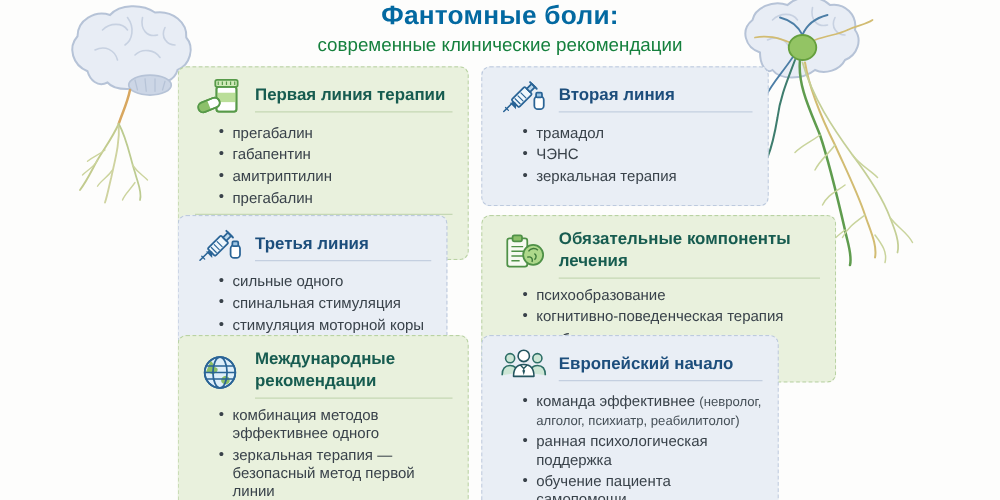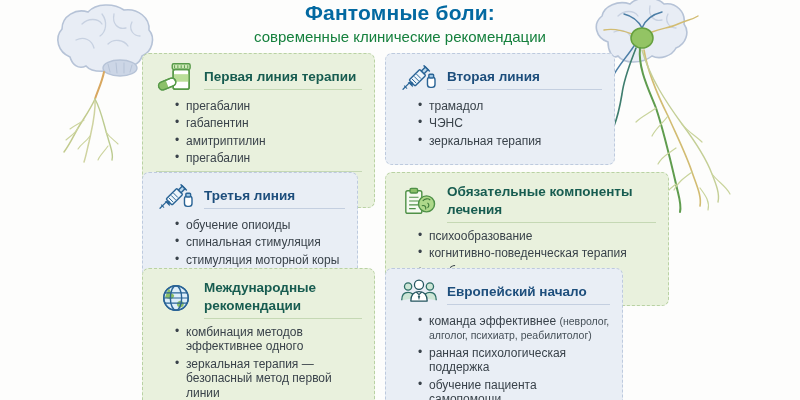--- a/index.html
+++ b/index.html
@@ -160,21 +160,21 @@
             <rect x="29" y="17" width="8" height="11" rx="3" fill="#ffffff"></rect>
             <rect x="30.5" y="14" width="5" height="4" rx="1" fill="#9fc6e4"></rect>
           </g>
         </svg>
       </span>
       <div class="head-text">
         <span class="card-title">Третья линия</span>
       </div>
     </div>
     <ul class="card-list">
-      <li>обучение опиоиды</li>
+      <li>сильные одного</li>
       <li>спинальная стимуляция</li>
       <li>стимуляция моторной коры</li>
     </ul>
   </div>
 
   <div class="card card--green c3">
     <div class="card-head">
       <span class="icon">
         <svg width="40" height="32" viewBox="0 0 40 34">
           <g stroke="#4f9147" stroke-width="1.5" fill="#f6faf1" stroke-linejoin="round">

